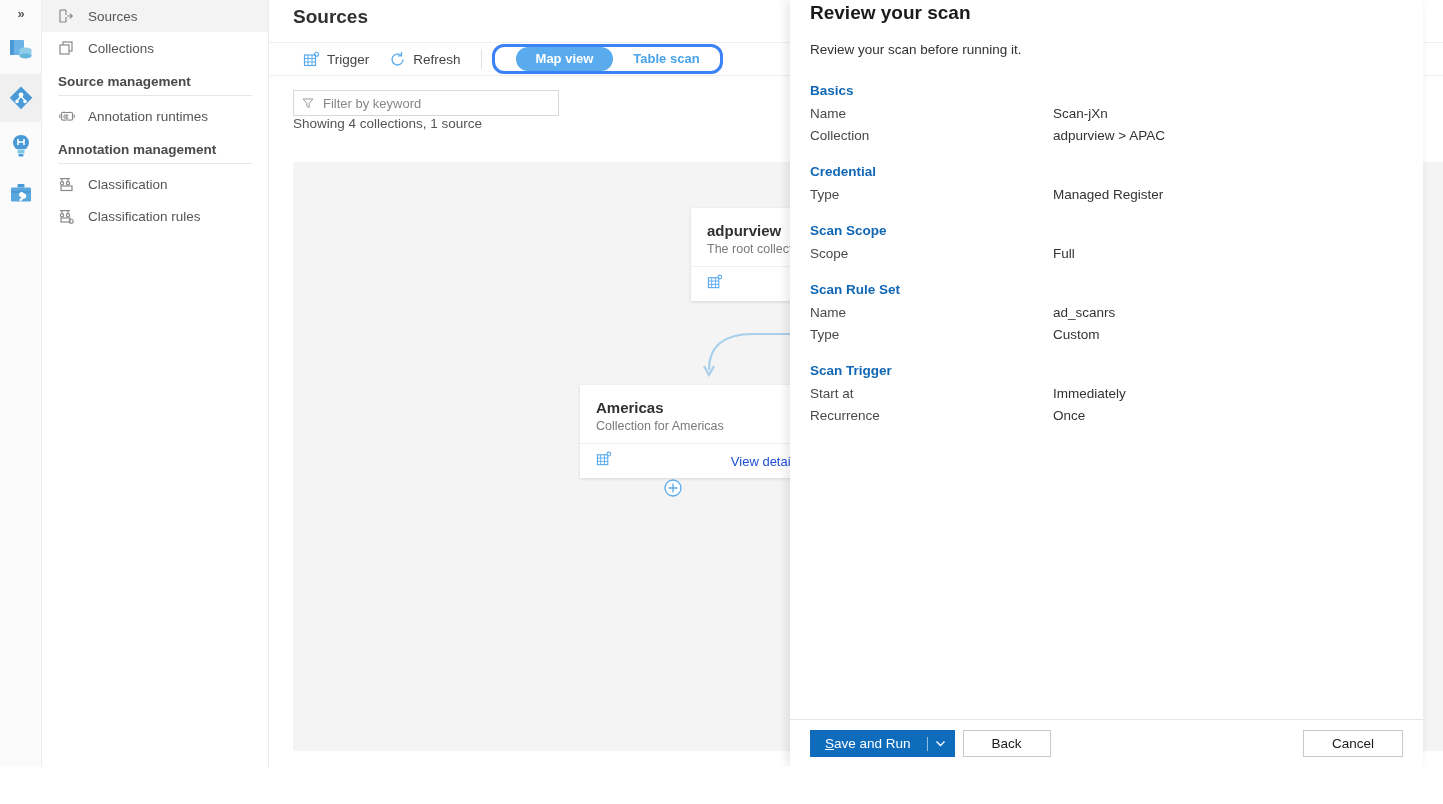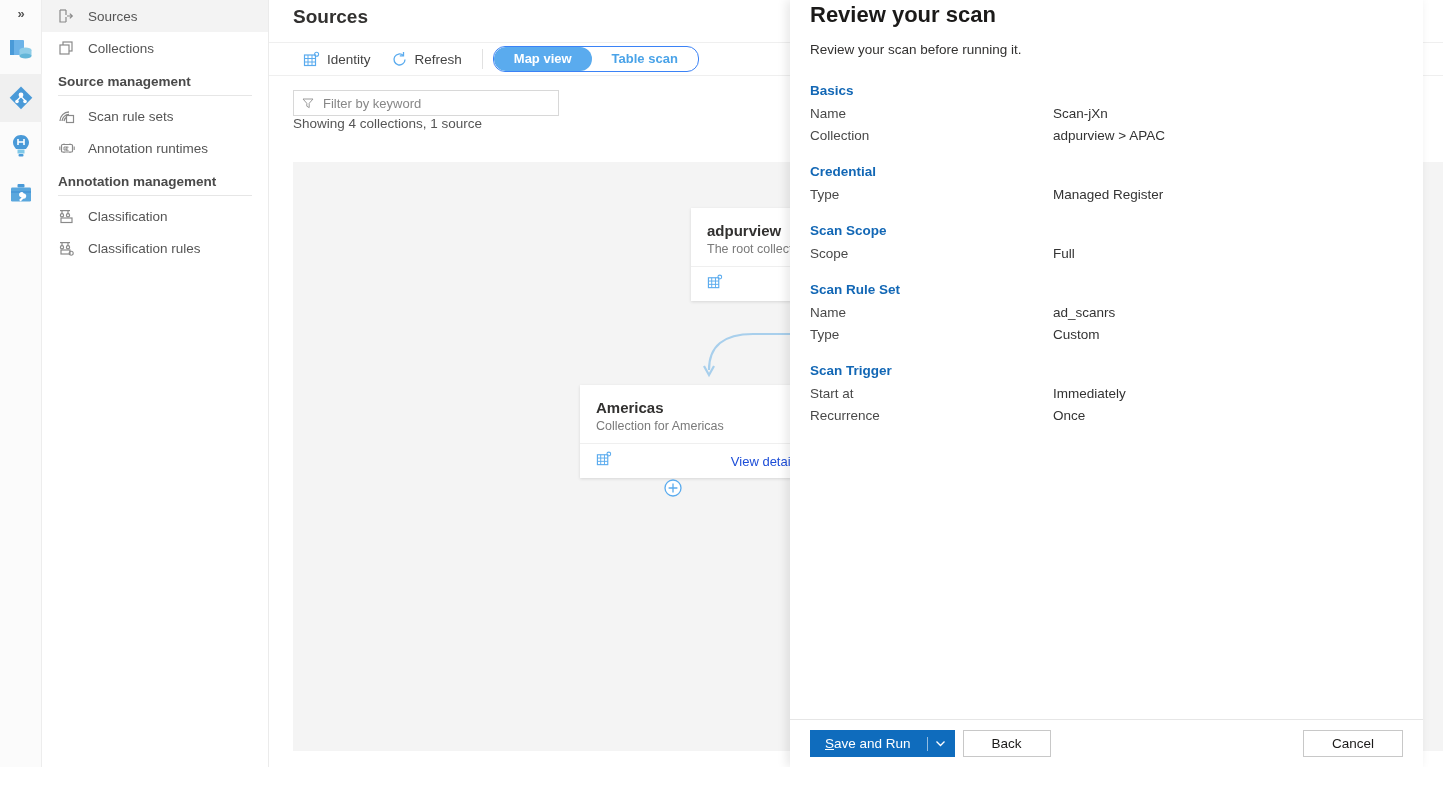--- a/index.html
+++ b/index.html
@@ -137,24 +137,25 @@
   .cmd-divider {
     width: 1px;
     height: 20px;
     background: #e1e1e1;
     margin: 0 10px;
   }
   .pill {
     display: flex;
     align-items: center;
     height: 24px;
-    border: 1px solid #3b82f6;
+    border: 3px solid #3b82f6;
     border-radius: 12px;
     overflow: hidden;
     background: #fff;
+    padding-left: 21px;
   }
   .pill-seg {
     padding: 0 20px;
     height: 24px;
     line-height: 24px;
     font-size: 13px;
     color: #4aa3e8;
     cursor: pointer;
     font-weight: 600;
     border-radius: 12px;
@@ -243,21 +244,21 @@
     left: 790px; top: 0;
     width: 633px;
     height: 767px;
     background: #ffffff;
     box-shadow: -3px 0 10px rgba(0,0,0,0.10);
     box-sizing: border-box;
   }
   .panel-title {
     position: absolute;
     left: 20px; top: 2px;
-    font-size: 22px;
+    font-size: 19px;
     color: #1b1a19;
     font-weight: 600;
   }
   .panel-desc {
     position: absolute;
     left: 20px; top: 42px;
     font-size: 13.5px;
     color: #323130;
   }
   .review {
@@ -416,31 +417,20 @@
           <rect x="5" y="2" width="9" height="9" fill="none" stroke="#8a8a8a" stroke-width="1.2"></rect>
           <rect x="2" y="5" width="9" height="9" fill="#ffffff" stroke="#8a8a8a" stroke-width="1.2"></rect>
         </svg>
       </span>
       <span>Collections</span>
     </div>
 
     <div class="nav-group">Source management</div>
     <div class="nav-sep"></div>
 
-    <div class="nav-item">
-      <span class="ni-icon">
-        <svg width="17" height="16" viewBox="0 0 17 16">
-          <path d="M2 13 A9 9 0 0 1 11 4" fill="none" stroke="#8a8a8a" stroke-width="1.3"></path>
-          <path d="M4 13 A7 7 0 0 1 11 6.5" fill="none" stroke="#8a8a8a" stroke-width="1.3"></path>
-          <path d="M6 13 A5 5 0 0 1 11 9" fill="none" stroke="#8a8a8a" stroke-width="1.3"></path>
-          <rect x="8.5" y="7.5" width="7" height="7" fill="#ffffff" stroke="#8a8a8a" stroke-width="1.2"></rect>
-        </svg>
-      </span>
-      <span>Scan rule sets</span>
-    </div>
 
     <div class="nav-item">
       <span class="ni-icon">
         <svg width="18" height="16" viewBox="0 0 18 16">
           <rect x="3.5" y="4.5" width="11" height="7.5" rx="1" fill="none" stroke="#8a8a8a" stroke-width="1.2"></rect>
           <path d="M6 7 h3 v3 h-3 z" fill="none" stroke="#8a8a8a" stroke-width="1"></path>
           <path d="M10.5 7.2 a1.8 1.8 0 1 0 0 3.2" fill="none" stroke="#8a8a8a" stroke-width="1"></path>
           <path d="M1.8 6.5 v3.5 M16.2 6.5 v3.5 M6 3.6 v0.9 M12 3.6 v0.9 M6 12 v0.9 M12 12 v0.9" stroke="#8a8a8a" stroke-width="1.1"></path>
         </svg>
       </span>
@@ -484,21 +474,21 @@
 
     <div class="cmdbar">
       <div class="cmd">
         <span class="c-ico">
           <svg width="17" height="17" viewBox="0 0 17 17">
             <rect x="1.5" y="4" width="11" height="10.5" fill="none" stroke="#5aabee" stroke-width="1.2"></rect>
             <path d="M1.5 7.5 h11 M1.5 11 h11 M5 4 v10.5 M9 4 v10.5" stroke="#5aabee" stroke-width="1"></path>
             <circle cx="13.6" cy="3.2" r="2" fill="none" stroke="#5aabee" stroke-width="1.1"></circle>
           </svg>
         </span>
-        <span>Identity</span>
+        <span>Trigger</span>
       </div>
       <div class="cmd">
         <span class="c-ico">
           <svg width="17" height="17" viewBox="0 0 17 17">
             <path d="M14 8.5 a5.5 5.5 0 1 1 -1.7 -4" fill="none" stroke="#5aabee" stroke-width="1.3"></path>
             <path d="M12.5 1 L12.5 4.8 L8.8 4.8" fill="none" stroke="#5aabee" stroke-width="1.3"></path>
           </svg>
         </span>
         <span>Refresh</span>
       </div>

